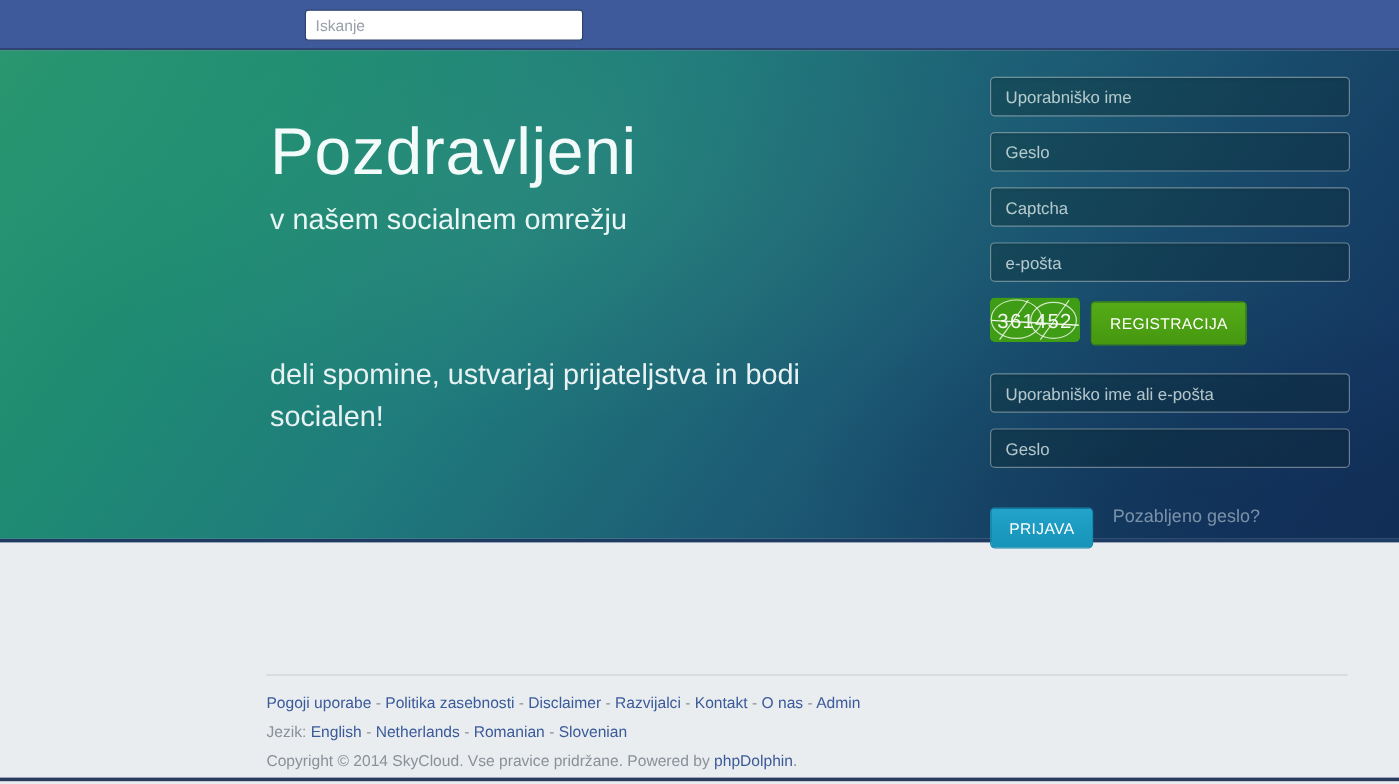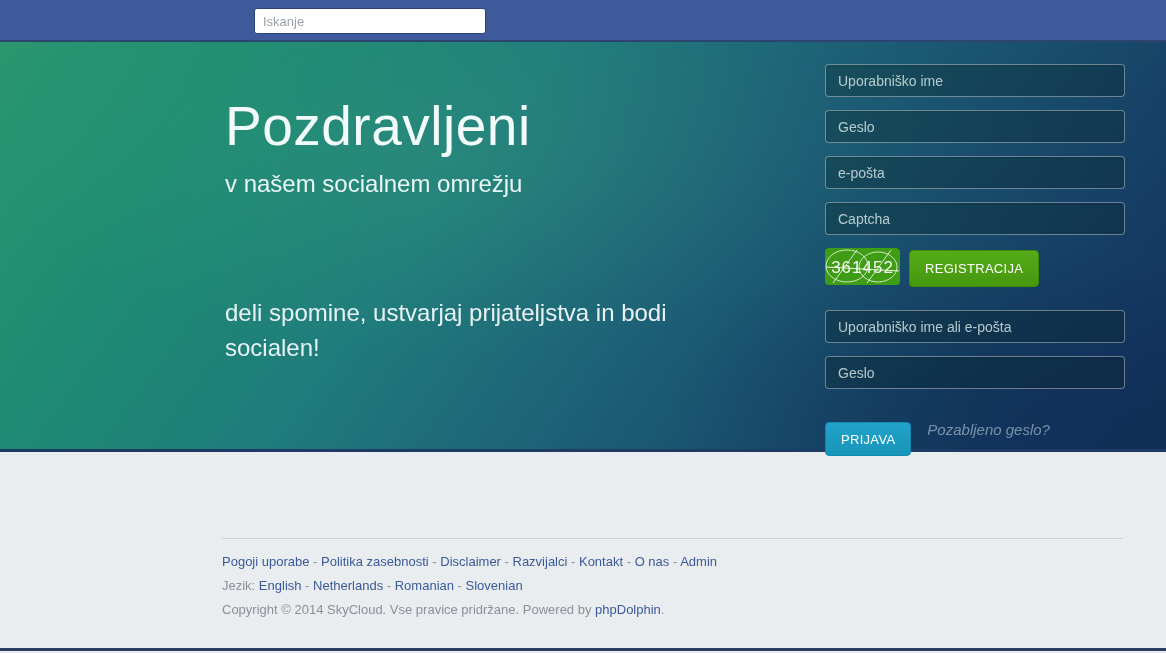--- a/index.html
+++ b/index.html
@@ -94,25 +94,25 @@
   .login-block { margin-top:21px; }
   .login-actions { display:flex; align-items:center; margin-top:2px; }
   .btn-login {
     height:34px; padding:0 15px;
     background:linear-gradient(#22a3c9,#1794ba);
     border:1px solid #1488ad;
     margin-top:20px;
   }
   .forgot-link {
     margin-left:16px; font-size:15px;
-    color:rgba(205,222,232,0.55); cursor:pointer;font-style:italic;
+    color:rgba(205,222,232,0.55); cursor:pointer;
   }
 
   
-  .footer-area { padding-top:54px;margin-top:32px; }
+  .footer-area { padding-top:110px; }
   .footer-divider { border-top:1px solid #cdd1d5; height:0; }
   .footer-links { margin-top:15px; font-size:13px; }
   .footer-lang { margin-top:9px; font-size:13px; }
   .footer-copy { margin-top:9px; font-size:13px; color:#8b9099; }
   .flink { color:#3b5a99; cursor:pointer; }
   .fsep { color:#8b9099; }
   .flabel { color:#8b9099; }
   .bottom-bar {
     position:absolute; left:0; bottom:2px;
     width:100%; height:3px; background:#2b3d5f;
@@ -131,22 +131,22 @@
   <div class="container">
     <div class="hero-title">Pozdravljeni</div>
     <div class="hero-subtitle">v našem socialnem omrežju</div>
     <div class="hero-tagline">deli spomine, ustvarjaj prijateljstva in bodi socialen!</div>
 
     <div class="forms">
 
       <div>
         <input class="tr-input" type="text" placeholder="Uporabniško ime" style="">
         <input class="tr-input" type="password" placeholder="Geslo" style="">
+        <input class="tr-input" type="text" placeholder="Captcha" style="">
         <input class="tr-input" type="text" placeholder="e-pošta" style="">
-        <input class="tr-input" type="text" placeholder="Captcha" style="">
         <div class="captcha-row">
           <span class="captcha-box">
             <svg width="75" height="37" viewBox="0 0 75 37">
               <rect x="0" y="0" width="75" height="37" rx="4" fill="#3f9c15"></rect>
               <ellipse cx="22" cy="18" rx="21" ry="16" fill="none" stroke="#ffffff" stroke-opacity="0.75" stroke-width="1"></ellipse>
               <ellipse cx="53" cy="19" rx="19" ry="15" fill="none" stroke="#ffffff" stroke-opacity="0.75" stroke-width="1"></ellipse>
               <line x1="8" y1="35" x2="32" y2="2" stroke="#ffffff" stroke-opacity="0.8" stroke-width="1"></line>
               <line x1="42" y1="35" x2="66" y2="2" stroke="#ffffff" stroke-opacity="0.8" stroke-width="1"></line>
               <line x1="1" y1="19" x2="74" y2="23" stroke="#ffffff" stroke-opacity="0.9" stroke-width="1.2"></line>
               <text x="37.5" y="25" text-anchor="middle" font-family="Liberation Sans, sans-serif" font-size="17" fill="#f4f8f0" letter-spacing="1">361452</text>

